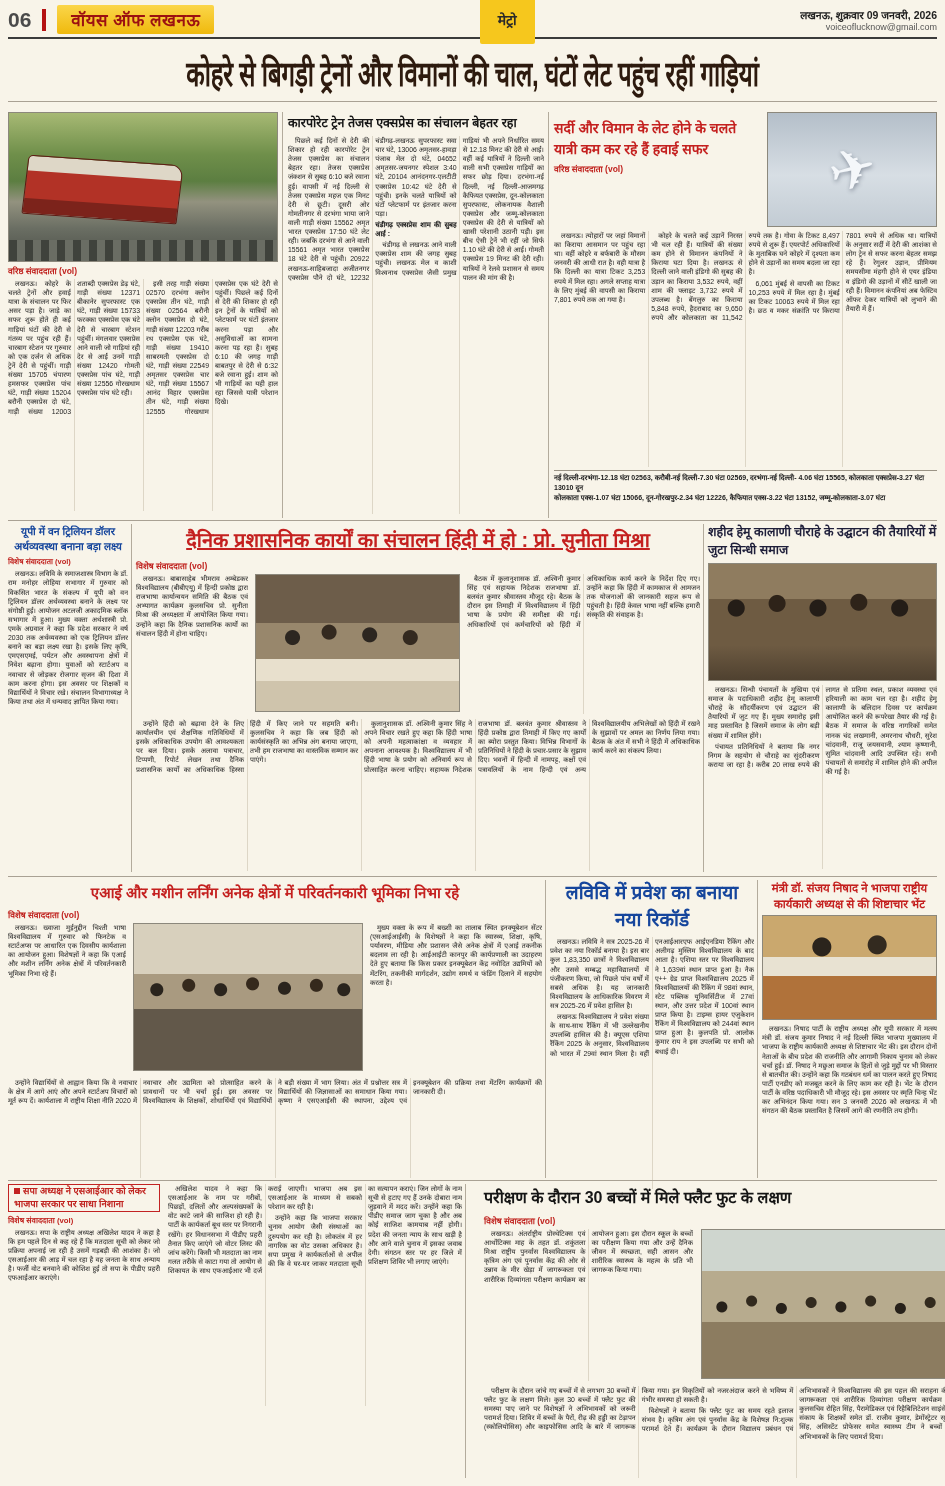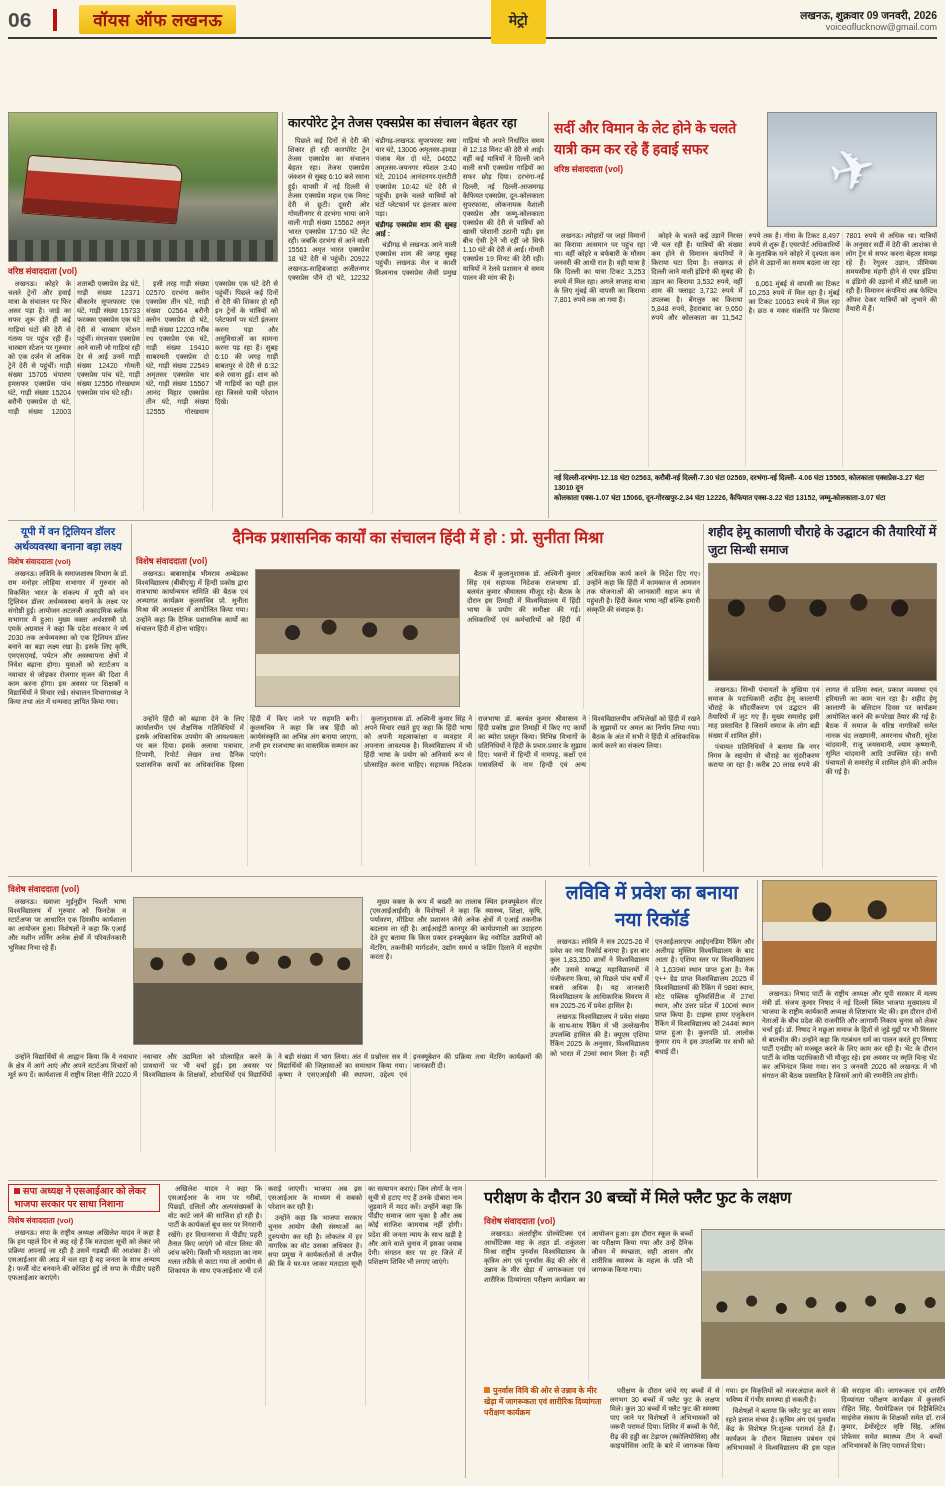--- a/index.html
+++ b/index.html
@@ -4,21 +4,21 @@
 <style>
   * { box-sizing: border-box; margin:0; padding:0; }
   body { background:#d8d4c8; font-family:"Liberation Sans","DejaVu Sans",sans-serif; }
   #paper { position:relative; width:945px; height:1486px; background:#f8f4e9; overflow:hidden; margin:0 auto; color:#1d1d1d; }
   .abs { position:absolute; }
   .vl { position:absolute; width:1px; background:#b3ab9c; }
   .hl { position:absolute; height:1px; background:#a9a194; }
 
   
   .hdr { top:5px; left:8px; width:929px; height:34px; display:flex; align-items:center; justify-content:space-between; border-bottom:2px solid #3b3b3b; padding-bottom:3px; }
-  .hdr-left { display:flex; align-items:center; gap:22px; }
+  .hdr-left { display:flex; align-items:center; gap:11px; }
   .pgnum { font-size:21px; font-weight:bold; color:#4a4a4a; }
   .redbar { width:4px; height:22px; background:#b51212; }
   .masthead { background:linear-gradient(180deg,#fbd64a,#efb90d); color:#9c1111; font-weight:bold; font-size:17px; padding:3px 14px; border-radius:2px; letter-spacing:.5px; }
   .section-label { background:#f6c71d; color:#2a2a2a; font-weight:bold; font-size:14px; padding:16px 18px; border-radius:2px; }
   .hdr-right { text-align:right; }
   .dateline { font-size:10.5px; font-weight:bold; color:#222; }
   .email { font-size:9px; color:#555; }
 
   
   .lead-hl { top:44px; left:8px; width:929px; height:58px; display:flex; align-items:center; justify-content:center; border-bottom:1px solid #a9a194; }
@@ -101,20 +101,23 @@
     </div>
     <div>
       <span class="section-label">मेट्रो</span>
     </div>
     <div class="hdr-right">
       <div class="dateline">लखनऊ, शुक्रवार 09 जनवरी, 2026</div>
       <div class="email">voiceoflucknow@gmail.com</div>
     </div>
   </div>
 
+  <div class="abs lead-hl">
+    <span>कोहरे से बिगड़ी ट्रेनों और विमानों की चाल, घंटों लेट पहुंच रहीं गाड़ियां</span>
+  </div>
 
   <div class="abs" style="left:8px; top:112px; width:270px; height:406px;">
     <div class="photo train-photo">
       <div class="train-body"></div>
       <div class="train-track"></div>
     </div>
     <div class="byline">वरिष्ठ संवाददाता (vol)</div>
     <div class="bt c4" style="height:232px;">
       <p>लखनऊ। कोहरे के चलते ट्रेनों और हवाई यात्रा के संचालन पर फिर असर पड़ा है। जाड़े का सफर शुरू होते ही कई गाड़ियां घंटों की देरी से गंतव्य पर पहुंच रही हैं। चारबाग स्टेशन पर गुरुवार को एक दर्जन से अधिक ट्रेनें देरी से पहुंचीं। गाड़ी संख्या 15705 चंपारण हमसफर एक्सप्रेस पांच घंटे, गाड़ी संख्या 15204 बरौनी एक्सप्रेस दो घंटे, गाड़ी संख्या 12003 शताब्दी एक्सप्रेस डेढ़ घंटे, गाड़ी संख्या 12371 बीकानेर सुपरफास्ट एक घंटे, गाड़ी संख्या 15733 फरक्का एक्सप्रेस एक घंटे देरी से चारबाग स्टेशन पहुंचीं। मंगलवार एक्सप्रेस आने वाली जो गाड़ियां रही देर से आईं उनमें गाड़ी संख्या 12420 गोमती एक्सप्रेस पांच घंटे, गाड़ी संख्या 12556 गोरखधाम एक्सप्रेस पांच घंटे रही।</p>
       <p>इसी तरह गाड़ी संख्या 02570 दरभंगा क्लोन एक्सप्रेस तीन घंटे, गाड़ी संख्या 02564 बरौनी क्लोन एक्सप्रेस दो घंटे, गाड़ी संख्या 12203 गरीब रथ एक्सप्रेस एक घंटे, गाड़ी संख्या 19410 साबरमती एक्सप्रेस दो घंटे, गाड़ी संख्या 22549 अमृतसर एक्सप्रेस चार घंटे, गाड़ी संख्या 15567 आनंद विहार एक्सप्रेस तीन घंटे, गाड़ी संख्या 12555 गोरखधाम एक्सप्रेस एक घंटे देरी से पहुंचीं। पिछले कई दिनों से देरी की शिकार हो रही इन ट्रेनों के यात्रियों को प्लेटफार्म पर घंटों इंतजार करना पड़ा और असुविधाओं का सामना करना पड़ रहा है। सुबह 6:10 की जगह गाड़ी बाबतपुर से देरी से 6:32 बजे रवाना हुई। शाम को भी गाड़ियों का यही हाल रहा जिससे यात्री परेशान दिखे।</p>
@@ -161,21 +164,21 @@
     <div class="hl-blue" style="font-size:10.5px; line-height:1.4;">यूपी में वन ट्रिलियन डॉलर अर्थव्यवस्था बनाना बड़ा लक्ष्य</div>
     <div class="byline" style="font-size:7.5px;">विशेष संवाददाता (vol)</div>
     <div class="bt" style="height:270px;">
       <p>लखनऊ। लविवि के समाजशास्त्र विभाग के डॉ. राम मनोहर लोहिया सभागार में गुरुवार को विकसित भारत के संकल्प में यूपी को वन ट्रिलियन डॉलर अर्थव्यवस्था बनाने के लक्ष्य पर संगोष्ठी हुई। आयोजन अटलजी अकादमिक ब्लॉक सभागार में हुआ। मुख्य वक्ता अर्थशास्त्री प्रो. एमके अग्रवाल ने कहा कि प्रदेश सरकार ने वर्ष 2030 तक अर्थव्यवस्था को एक ट्रिलियन डॉलर बनाने का बड़ा लक्ष्य रखा है। इसके लिए कृषि, एमएसएमई, पर्यटन और अवस्थापना क्षेत्रों में निवेश बढ़ाना होगा। युवाओं को स्टार्टअप व नवाचार से जोड़कर रोजगार सृजन की दिशा में काम करना होगा। इस अवसर पर शिक्षकों व विद्यार्थियों ने विचार रखे। संचालन विभागाध्यक्ष ने किया तथा अंत में धन्यवाद ज्ञापित किया गया।</p>
     </div>
   </div>
 
   <div class="vl" style="left:131px; top:524px; height:348px;"></div>
 
   <div class="abs" style="left:136px; top:524px; width:564px; height:348px;">
-    <div class="hl-red" style="font-size:16px; padding:2px 0 4px;">दैनिक प्रशासनिक कार्यों का संचालन हिंदी में हो : प्रो. सुनीता मिश्रा</div>
+    <div class="hl-red" style="font-size:20px; padding:2px 0 4px;text-decoration:underline;">दैनिक प्रशासनिक कार्यों का संचालन हिंदी में हो : प्रो. सुनीता मिश्रा</div>
     <div class="byline">विशेष संवाददाता (vol)</div>
     <div style="display:flex; gap:7px;">
       <div class="bt" style="width:112px; height:140px;">
         <p>लखनऊ। बाबासाहेब भीमराव अम्बेडकर विश्वविद्यालय (बीबीएयू) में हिन्दी प्रकोष्ठ द्वारा राजभाषा कार्यान्वयन समिति की बैठक एवं अभ्यागत कार्यक्रम कुलसचिव प्रो. सुनीता मिश्रा की अध्यक्षता में आयोजित किया गया। उन्होंने कहा कि दैनिक प्रशासनिक कार्यों का संचालन हिंदी में होना चाहिए।</p>
       </div>
       <div class="photo meeting-photo"></div>
       <div class="bt c2" style="flex:1; height:140px;">
         <p>बैठक में कुलानुशासक डॉ. अश्विनी कुमार सिंह एवं सहायक निदेशक राजभाषा डॉ. बलवंत कुमार श्रीवास्तव मौजूद रहे। बैठक के दौरान इस तिमाही में विश्वविद्यालय में हिंदी भाषा के प्रयोग की समीक्षा की गई। अधिकारियों एवं कर्मचारियों को हिंदी में अधिकाधिक कार्य करने के निर्देश दिए गए। उन्होंने कहा कि हिंदी में कामकाज से आमजन तक योजनाओं की जानकारी सहज रूप से पहुंचती है। हिंदी केवल भाषा नहीं बल्कि हमारी संस्कृति की संवाहक है।</p>
       </div>
     </div>
@@ -192,20 +195,21 @@
     <div class="photo sindhi-photo"></div>
     <div class="bt c2" style="height:184px; margin-top:4px;">
       <p>लखनऊ। सिन्धी पंचायतों के मुखिया एवं समाज के पदाधिकारी शहीद हेमू कालाणी चौराहे के सौंदर्यीकरण एवं उद्घाटन की तैयारियों में जुट गए हैं। मुख्य समारोह इसी माह प्रस्तावित है जिसमें समाज के लोग बड़ी संख्या में शामिल होंगे।</p>
       <p>पंचायत प्रतिनिधियों ने बताया कि नगर निगम के सहयोग से चौराहे का सुंदरीकरण कराया जा रहा है। करीब 20 लाख रुपये की लागत से प्रतिमा स्थल, प्रकाश व्यवस्था एवं हरियाली का काम चल रहा है। शहीद हेमू कालाणी के बलिदान दिवस पर कार्यक्रम आयोजित करने की रूपरेखा तैयार की गई है। बैठक में समाज के वरिष्ठ नागरिकों समेत नानक चंद लखमानी, अमरनाथ चौधरी, सुरेश चांदवानी, राजू जयसवानी, श्याम कृष्णानी, सुमित चांदवानी आदि उपस्थित रहे। सभी पंचायतों से समारोह में शामिल होने की अपील की गई है।</p>
     </div>
   </div>
 
   <div class="hl" style="left:8px; top:876px; width:929px;"></div>
 
   <div class="abs" style="left:8px; top:880px; width:534px; height:298px;">
+    <div class="hl-red" style="font-size:15px; padding:2px 0 4px;">एआई और मशीन लर्निंग अनेक क्षेत्रों में परिवर्तनकारी भूमिका निभा रहे</div>
     <div class="byline">विशेष संवाददाता (vol)</div>
     <div style="display:flex; gap:7px;">
       <div class="bt" style="width:118px; height:150px;">
         <p>लखनऊ। ख्वाजा मुईनुद्दीन चिश्ती भाषा विश्वविद्यालय में गुरुवार को फिनटेक व स्टार्टअप्स पर आधारित एक दिवसीय कार्यशाला का आयोजन हुआ। विशेषज्ञों ने कहा कि एआई और मशीन लर्निंग अनेक क्षेत्रों में परिवर्तनकारी भूमिका निभा रहे हैं।</p>
       </div>
       <div class="photo group-photo"></div>
       <div class="bt" style="flex:1; height:150px;">
         <p>मुख्य वक्ता के रूप में बख्शी का तालाब स्थित इनक्यूबेशन सेंटर (एसआईआईसी) के विशेषज्ञों ने कहा कि स्वास्थ्य, शिक्षा, कृषि, पर्यावरण, मीडिया और प्रशासन जैसे अनेक क्षेत्रों में एआई तकनीक बदलाव ला रही है। आईआईटी कानपुर की कार्यप्रणाली का उदाहरण देते हुए बताया कि किस प्रकार इनक्यूबेशन केंद्र नवोदित उद्यमियों को मेंटरिंग, तकनीकी मार्गदर्शन, उद्योग समर्थ व फंडिंग दिलाने में सहयोग करता है।</p>
       </div>
     </div>
@@ -220,20 +224,21 @@
     <div class="hl-blue" style="font-size:19px; line-height:1.4; padding-bottom:4px;">लविवि में प्रवेश का बनाया नया रिकॉर्ड</div>
     <div class="bt c2" style="height:252px;">
       <p>लखनऊ। लविवि ने सत्र 2025-26 में प्रवेश का नया रिकॉर्ड बनाया है। इस बार कुल 1,83,350 छात्रों ने विश्वविद्यालय और उससे सम्बद्ध महाविद्यालयों में पंजीकरण किया, जो पिछले पांच वर्षों में सबसे अधिक है। यह जानकारी विश्वविद्यालय के आधिकारिक विवरण में सत्र 2025-26 में प्रवेश हासिल है।</p>
       <p>लखनऊ विश्वविद्यालय ने प्रवेश संख्या के साथ-साथ रैंकिंग में भी उल्लेखनीय उपलब्धि हासिल की है। क्यूएस एशिया रैंकिंग 2025 के अनुसार, विश्वविद्यालय को भारत में 29वां स्थान मिला है। वहीं एनआईआरएफ आईएनडिया रैंकिंग और अलीगढ़ मुस्लिम विश्वविद्यालय के बाद आता है। एशिया स्तर पर विश्वविद्यालय ने 1,639वां स्थान प्राप्त हुआ है। नैक ए++ ग्रेड प्राप्त विश्वविद्यालय 2025 में विश्वविद्यालयों की रैंकिंग में 98वां स्थान, स्टेट पब्लिक यूनिवर्सिटीज में 27वां स्थान, और उत्तर प्रदेश में 100वां स्थान प्राप्त किया है। टाइम्स हायर एजुकेशन रैंकिंग में विश्वविद्यालय को 244वां स्थान प्राप्त हुआ है। कुलपति प्रो. आलोक कुमार राय ने इस उपलब्धि पर सभी को बधाई दी।</p>
     </div>
   </div>
 
   <div class="vl" style="left:757px; top:880px; height:298px;"></div>
 
   <div class="abs" style="left:762px; top:880px; width:175px; height:298px;">
+    <div class="hl-red" style="font-size:11.5px; line-height:1.4; padding-bottom:3px;">मंत्री डॉ. संजय निषाद ने भाजपा राष्ट्रीय कार्यकारी अध्यक्ष से की शिष्टाचार भेंट</div>
     <div class="photo nishad-photo"></div>
     <div class="bt" style="height:146px; margin-top:4px;">
       <p>लखनऊ। निषाद पार्टी के राष्ट्रीय अध्यक्ष और यूपी सरकार में मत्स्य मंत्री डॉ. संजय कुमार निषाद ने नई दिल्ली स्थित भाजपा मुख्यालय में भाजपा के राष्ट्रीय कार्यकारी अध्यक्ष से शिष्टाचार भेंट की। इस दौरान दोनों नेताओं के बीच प्रदेश की राजनीति और आगामी निकाय चुनाव को लेकर चर्चा हुई। डॉ. निषाद ने मछुआ समाज के हितों से जुड़े मुद्दों पर भी विस्तार से बातचीत की। उन्होंने कहा कि गठबंधन धर्म का पालन करते हुए निषाद पार्टी एनडीए को मजबूत करने के लिए काम कर रही है। भेंट के दौरान पार्टी के वरिष्ठ पदाधिकारी भी मौजूद रहे। इस अवसर पर स्मृति चिन्ह भेंट कर अभिनंदन किया गया। सन 3 जनवरी 2026 को लखनऊ में भी संगठन की बैठक प्रस्तावित है जिसमें आगे की रणनीति तय होगी।</p>
     </div>
   </div>
 
   <div class="hl" style="left:8px; top:1180px; width:929px;"></div>
 
   <div class="abs" style="left:8px; top:1184px; width:454px; height:294px;">
     <div style="display:flex; gap:8px;">
@@ -258,23 +263,20 @@
   <div class="abs" style="left:484px; top:1184px; width:467px; height:294px;">
     <div class="hl-black" style="font-size:16px; padding:2px 0 4px;">परीक्षण के दौरान 30 बच्चों में मिले फ्लैट फुट के लक्षण</div>
     <div class="byline">विशेष संवाददाता (vol)</div>
     <div style="display:flex; gap:8px;">
       <div class="bt c2" style="flex:1; height:152px;">
         <p>लखनऊ। अंतर्राष्ट्रीय प्रोस्थेटिक्स एवं आर्थोटिक्स माह के तहत डॉ. शकुंतला मिश्रा राष्ट्रीय पुनर्वास विश्वविद्यालय के कृत्रिम अंग एवं पुनर्वास केंद्र की ओर से उन्नाव के मीर खेड़ा में जागरूकता एवं शारीरिक दिव्यांगता परीक्षण कार्यक्रम का आयोजन हुआ। इस दौरान स्कूल के बच्चों का परीक्षण किया गया और उन्हें दैनिक जीवन में स्वच्छता, सही आसन और शारीरिक स्वास्थ्य के महत्व के प्रति भी जागरूक किया गया।</p>
       </div>
       <div class="photo crowd-photo"></div>
     </div>
     <div style="display:flex; gap:8px; margin-top:5px;">
-      <div style="width:118px; font-size:7.8px; font-weight:bold; color:#b34700; line-height:1.4;">
-        <span class="sq"></span><span>पुनर्वास विवि की ओर से उन्नाव के मीर खेड़ा में जागरूकता एवं शारीरिक दिव्यांगता परीक्षण कार्यक्रम</span>
-      </div>
       <div class="bt c3" style="flex:1; height:92px;">
         <p>परीक्षण के दौरान जांचे गए बच्चों में से लगभग 30 बच्चों में फ्लैट फुट के लक्षण मिले। कुल 30 बच्चों में फ्लैट फुट की समस्या पाए जाने पर विशेषज्ञों ने अभिभावकों को जरूरी परामर्श दिया। शिविर में बच्चों के पैरों, रीढ़ की हड्डी का टेढ़ापन (स्कोलियोसिस) और काइफोसिस आदि के बारे में जागरूक किया गया। इन विकृतियों को नजरअंदाज करने से भविष्य में गंभीर समस्या हो सकती है।</p>
         <p>विशेषज्ञों ने बताया कि फ्लैट फुट का समय रहते इलाज संभव है। कृत्रिम अंग एवं पुनर्वास केंद्र के विशेषज्ञ नि:शुल्क परामर्श देते हैं। कार्यक्रम के दौरान विद्यालय प्रबंधन एवं अभिभावकों ने विश्वविद्यालय की इस पहल की सराहना की। जागरूकता एवं शारीरिक दिव्यांगता परीक्षण कार्यक्रम में कुलसचिव रोहित सिंह, पैरामेडिकल एवं रिहैबिलिटेशन साइंसेज संकाय के शिक्षकों समेत डॉ. राजीव कुमार, डेमोंस्ट्रेटर सृष्टि सिंह, असिस्टेंट प्रोफेसर समेत स्वास्थ्य टीम ने बच्चों व अभिभावकों के लिए परामर्श दिया।</p>
       </div>
     </div>
   </div>
 
 </div>
 
 </body></html>

